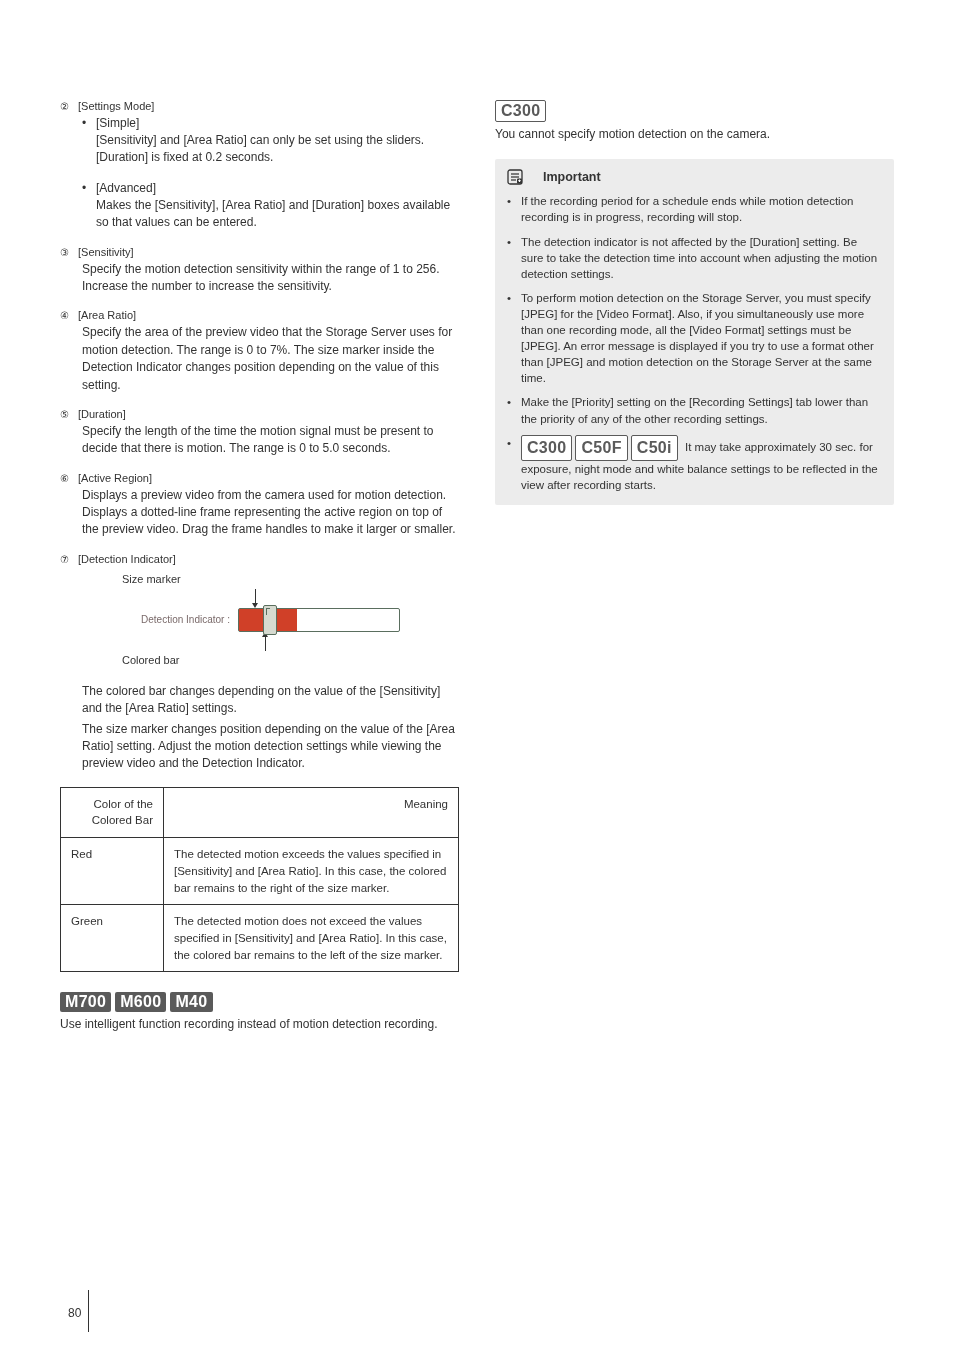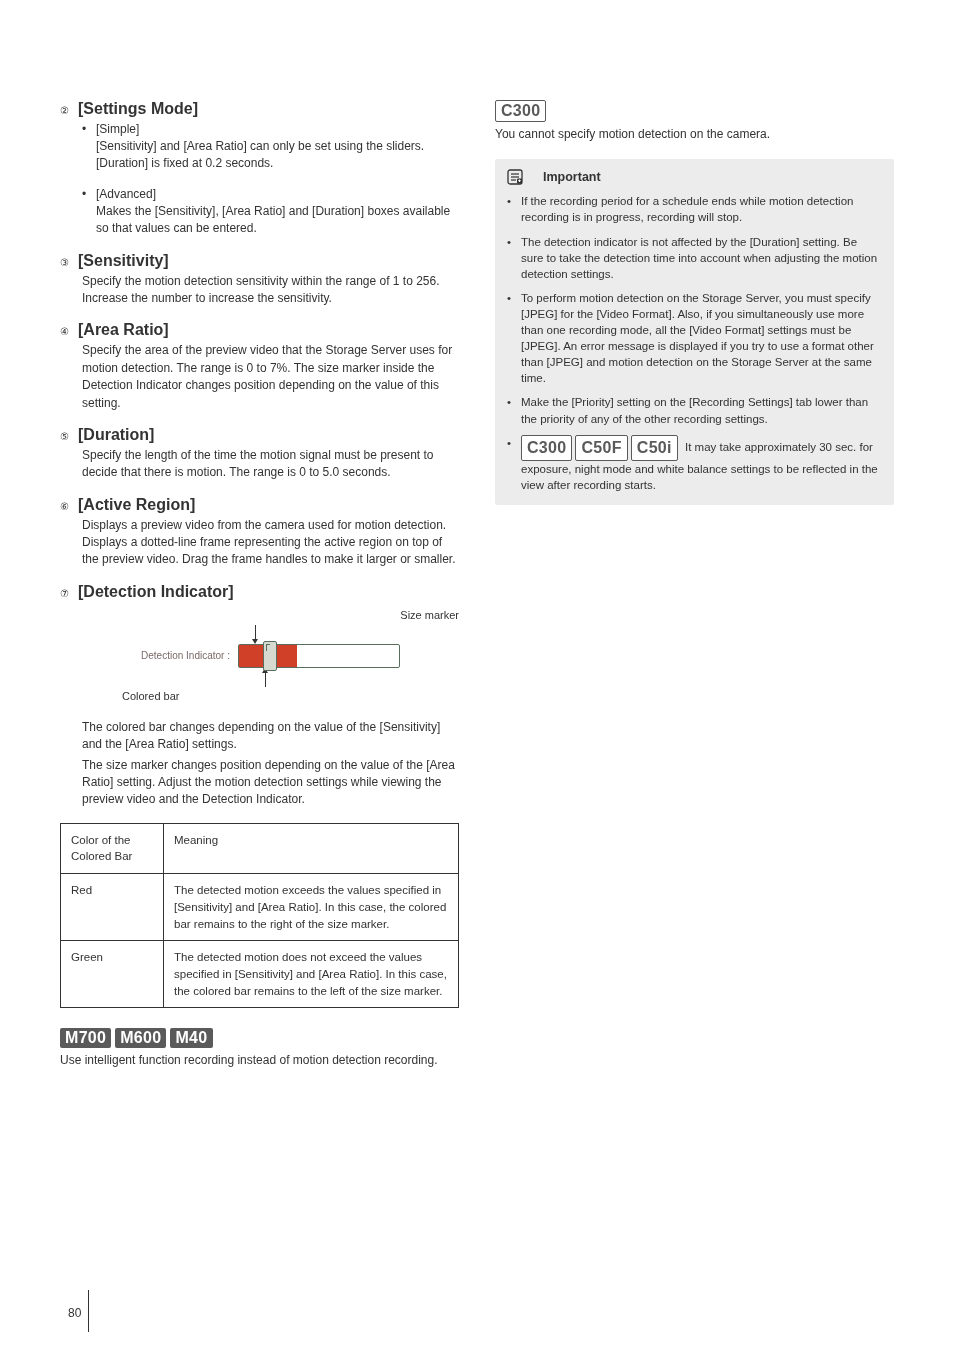--- a/index.html
+++ b/index.html
@@ -30,22 +30,21 @@
     align-items: baseline;
     margin-top: 0px;
     margin-bottom: 3px;
   }
   .circ-num {
     display: inline-block;
     width: 18px;
     font-size: 10px;
   }
   .item-title {
-    font-size: 16px;
-    font-weight: bold;
+    font-size: 11px;
   }
   .sub-bullet {
     margin-left: 22px;
     margin-top: 4px;
   }
   .sub-bullet .bullet-row {
     display: flex;
     gap: 8px;
   }
   .sub-bullet .bullet-dot {
@@ -65,21 +64,21 @@
   p { margin: 0; }
   .spacer-sm { height: 10px; }
   .spacer-md { height: 14px; }
 
   
   .diagram-wrap {
     margin-left: 22px;
     margin-top: 8px;
   }
   .dlabel-top {
-    text-align: right;
+    text-align: left;
     font-size: 11px;
     margin-bottom: 4px;
     margin-left: 40px;
   }
   .indicator-row {
     display: flex;
     align-items: center;
     gap: 8px;
     justify-content: center;
   }
@@ -145,21 +144,21 @@
     font-size: 11.5px;
   }
   table.ct th, table.ct td {
     border: 1px solid #333;
     padding: 8px 10px;
     text-align: left;
     vertical-align: top;
   }
   table.ct th {
     font-weight: normal;
-    text-align: left;
+    text-align: right;
   }
   table.ct th.col-a { width: 82px; }
 
   
   .badges { display: flex; gap: 4px; flex-wrap: wrap; margin-top: 20px; }
   .badge {
     background: #5a5a5a;
     color: #fff;
     font-size: 16px;
     padding: 1px 5px;

